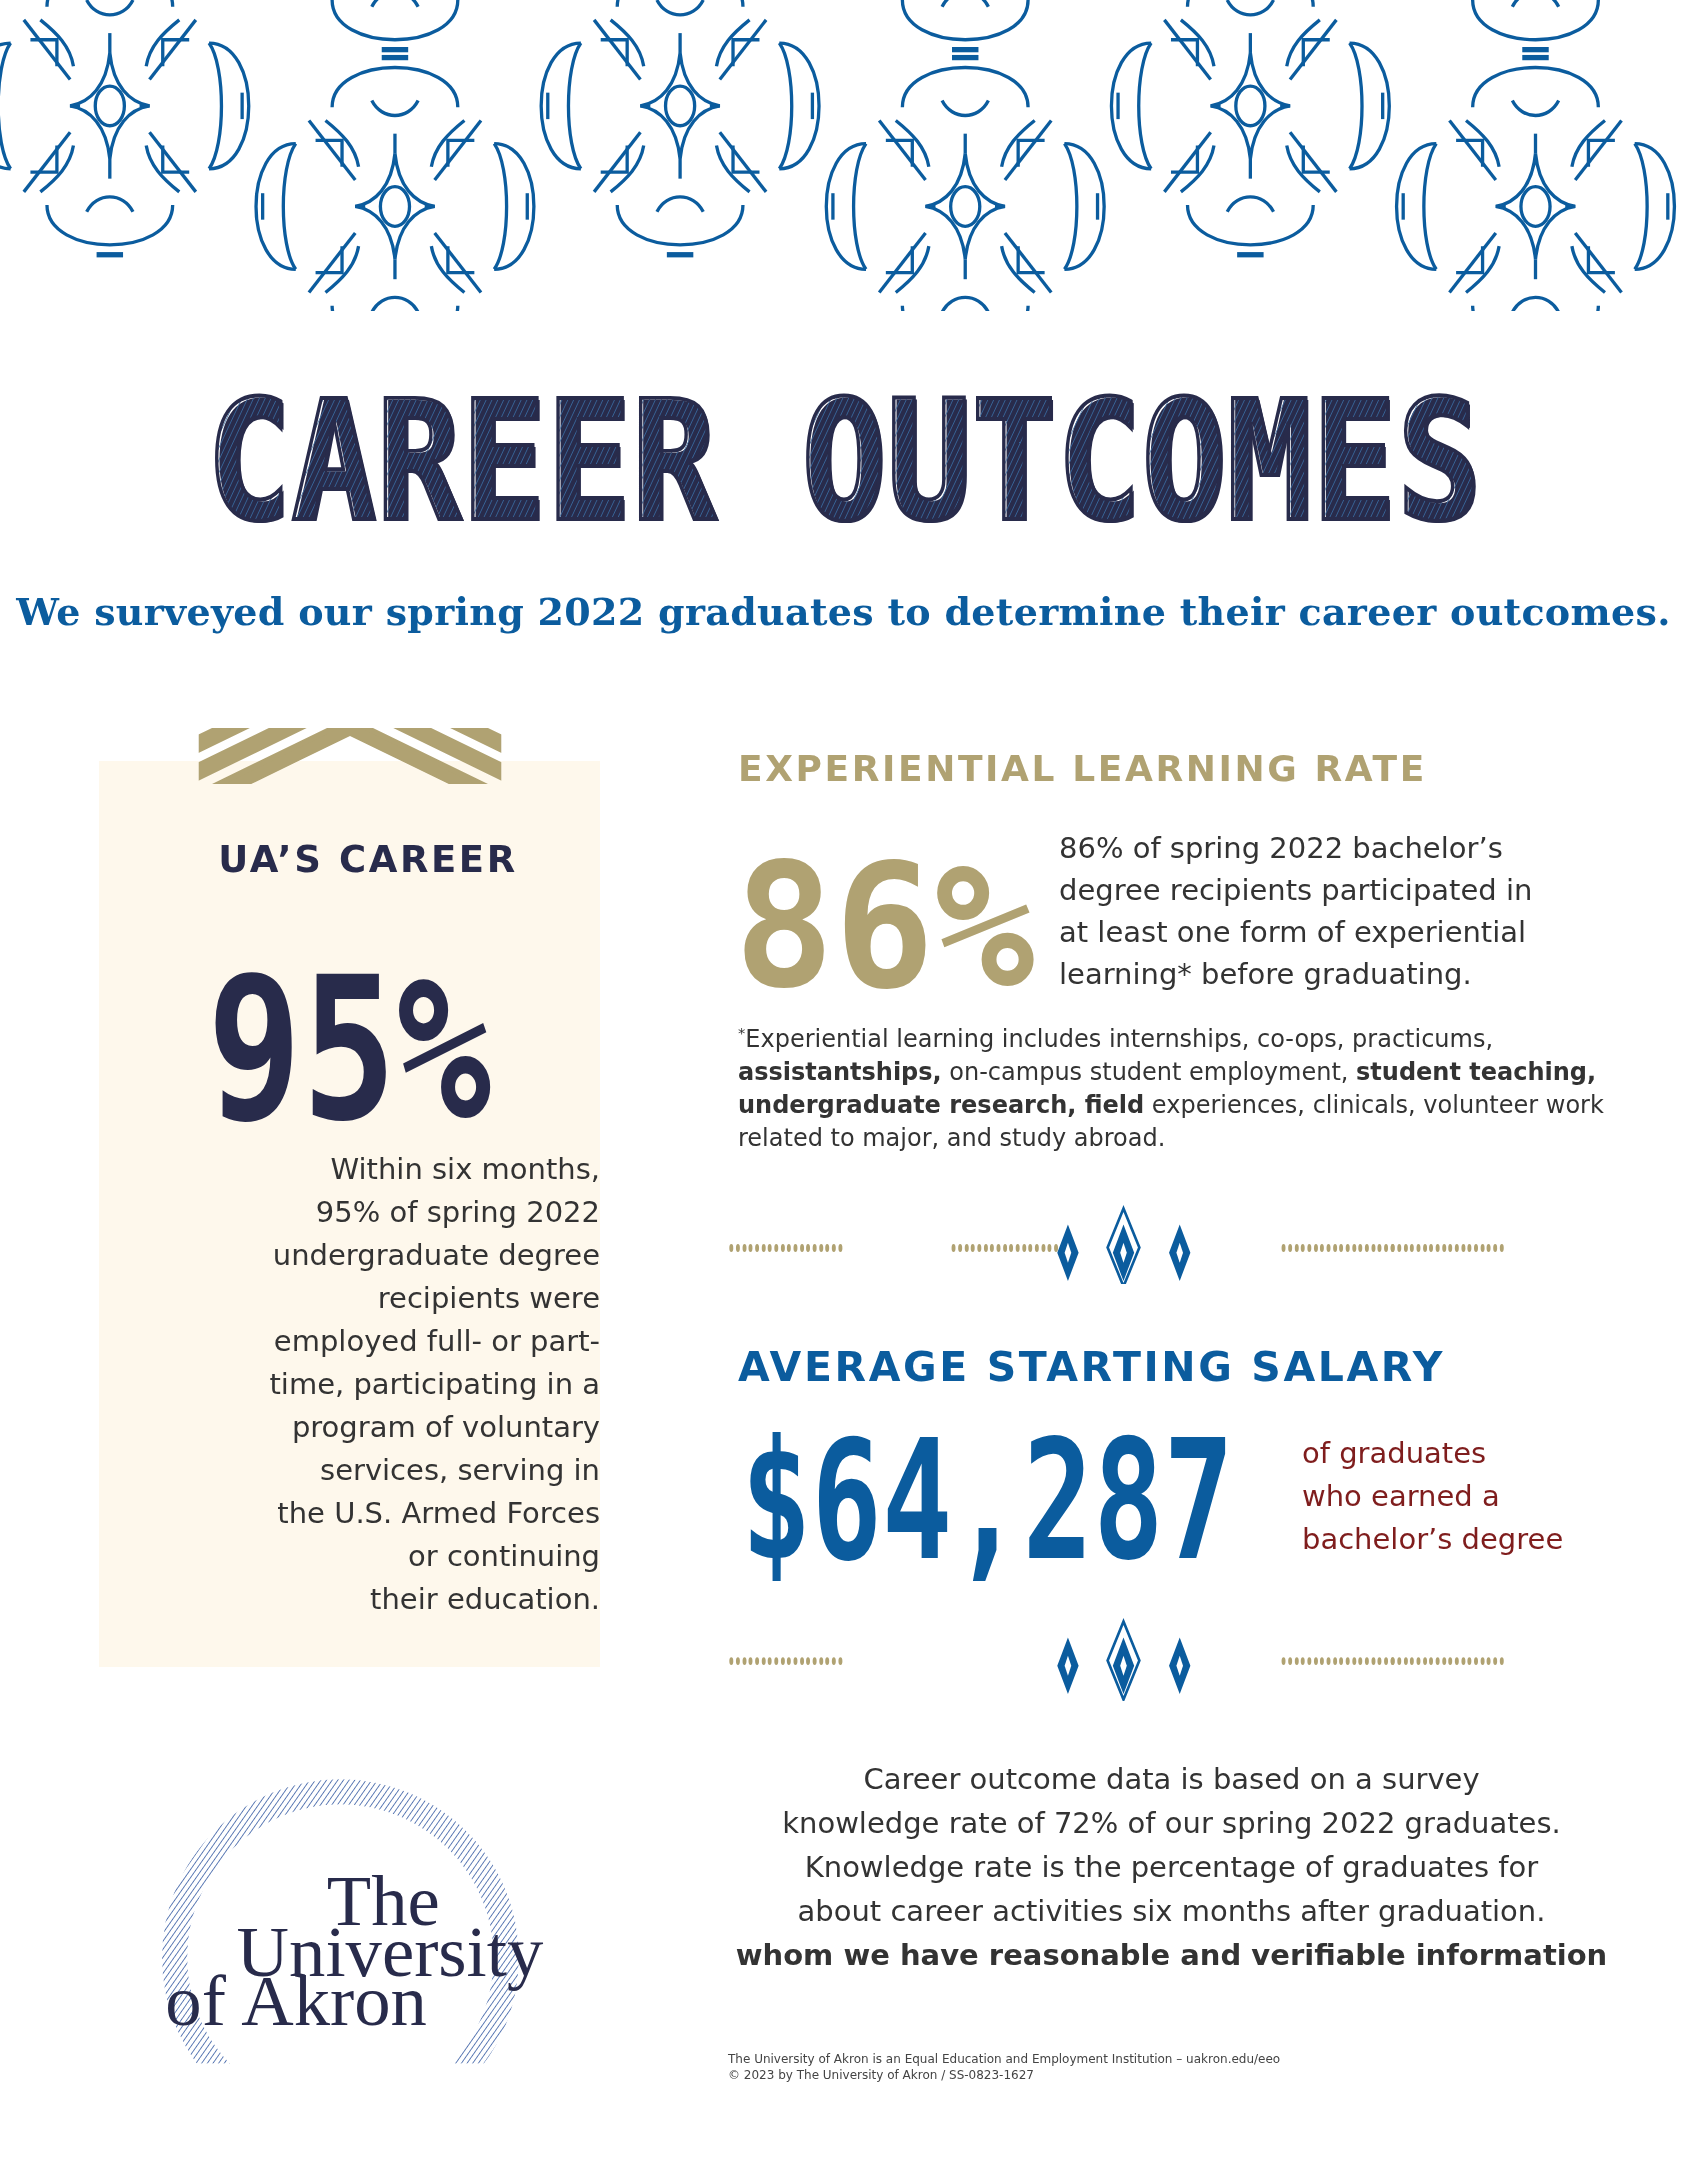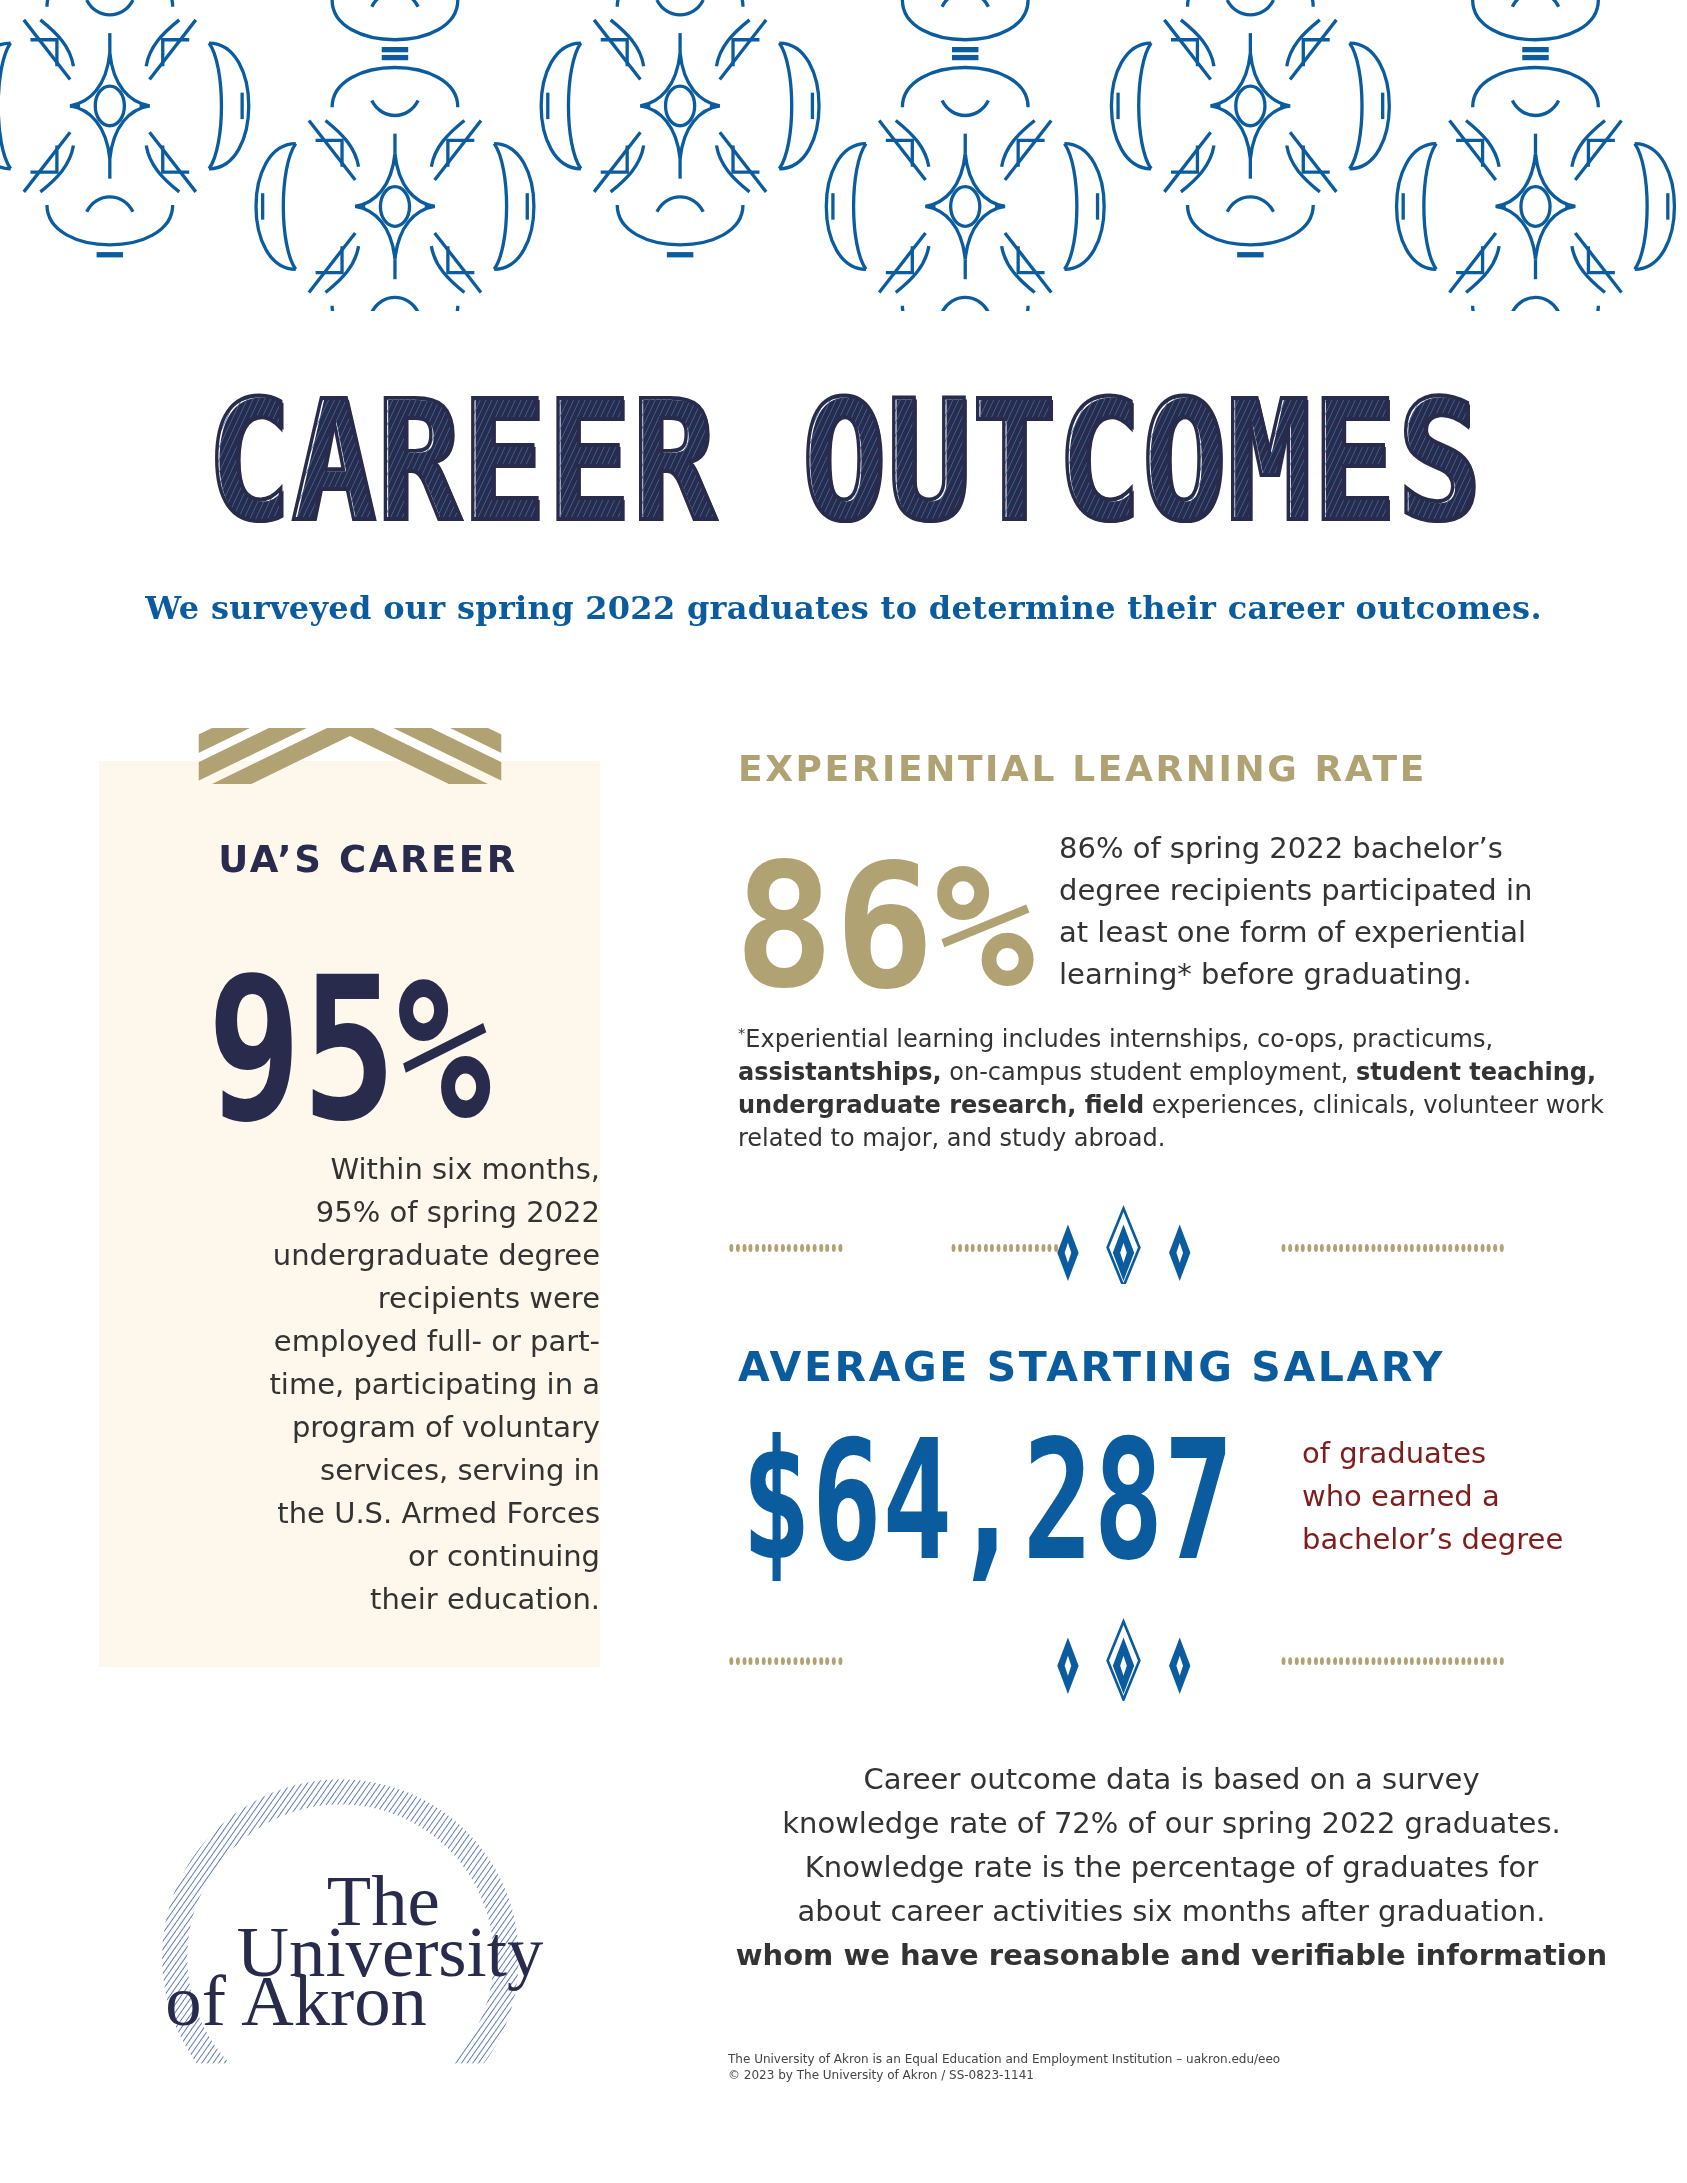--- a/index.html
+++ b/index.html
@@ -3,21 +3,21 @@
 <meta charset="utf-8">
 <style>
   html,body{margin:0;padding:0;background:#fff;}
   body{width:1687px;height:2183px;position:relative;overflow:hidden;font-family:"Liberation Sans",sans-serif;color:#333;}
   .abs{position:absolute;}
   
   .pattern{left:0;top:0;width:1687px;height:311px;}
   
   .title{left:0;top:384px;width:1687px;text-align:center;}
   .title svg{display:block;margin:0 auto;}
-  .subtitle{left:0;top:589px;width:1687px;text-align:center;font-family:"DejaVu Serif",serif;font-weight:bold;font-size:32px;color:#0b5c9e;letter-spacing:0.3px;}
+  .subtitle{left:0;top:589px;width:1687px;text-align:center;font-family:"DejaVu Serif",serif;font-weight:bold;font-size:38px;color:#0b5c9e;letter-spacing:0.3px;}
   
   .card{left:99px;top:761px;width:501px;height:906px;background:#fef8ec;}
   .chevron{left:198px;top:728px;width:304px;height:56px;}
   .card-heading{left:85px;top:827px;width:566px;text-align:center;font-family:"DejaVu Sans",sans-serif;font-weight:bold;font-size:37px;line-height:65px;letter-spacing:2.6px;color:#282b4b;}
   .big-95{left:99px;top:953px;width:501px;text-align:center;}
   .card-body{left:99px;top:1148px;width:501px;text-align:right;font-family:"DejaVu Sans",sans-serif;font-size:29px;line-height:43px;color:#333;}
   
   .exp-heading{left:738px;top:748px;font-family:"DejaVu Sans",sans-serif;font-weight:bold;font-size:36px;letter-spacing:2.6px;color:#b0a272;}
   .big-86{left:734px;top:837px;}
   .exp-desc{left:1059px;top:827px;width:543px;font-family:"DejaVu Sans",sans-serif;font-size:29px;line-height:42px;color:#333;}
@@ -260,15 +260,15 @@
 <div class="abs knowledge">
   <div>Career outcome data is based on a survey</div>
   <div>knowledge rate of 72% of our spring 2022 graduates.</div>
   <div>Knowledge rate is the percentage of graduates for</div>
   <div>about career activities six months after graduation.</div>
   <div><b>whom we have reasonable and verifiable information</b></div>
 </div>
 
 <div class="abs footer">
   <div>The University of Akron is an Equal Education and Employment Institution – uakron.edu/eeo</div>
-  <div>© 2023 by The University of Akron / SS-0823-1141</div>
+  <div>© 2023 by The University of Akron / SS-0823-1627</div>
 </div>
 
 
 </body></html>

